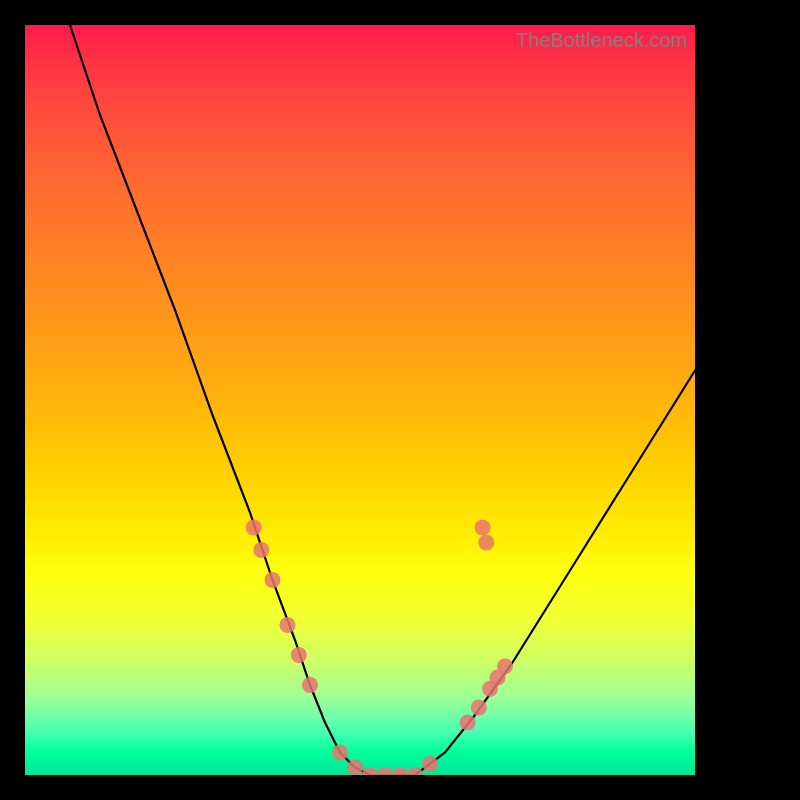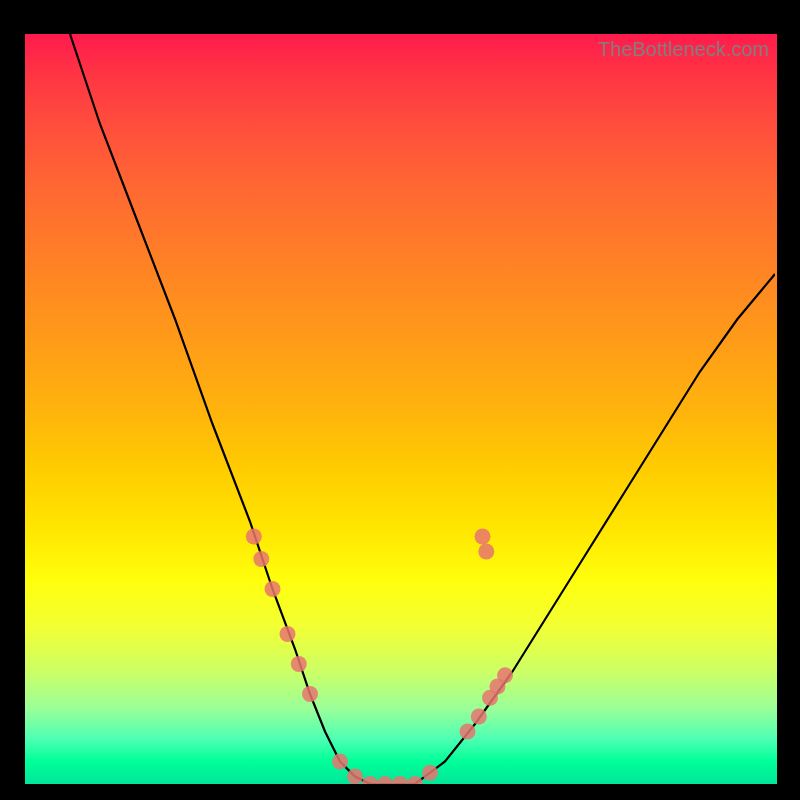--- a/index.html
+++ b/index.html
@@ -12,22 +12,22 @@
   }
   .chart-container {
     position: relative;
     width: 800px;
     height: 800px;
     background: #000;
   }
   .plot-area {
     position: absolute;
     left: 25px;
-    top: 34px;
-    width: 752px;
+    top: 25px;
+    width: 670px;
     height: 750px;
     background: linear-gradient(to bottom,
       #ff1a4d 0%,
       #ff3344 5%,
       #ff4d3d 12%,
       #ff6633 20%,
       #ff8026 30%,
       #ff9919 40%,
       #ffb30d 50%,
       #ffcc00 58%,

